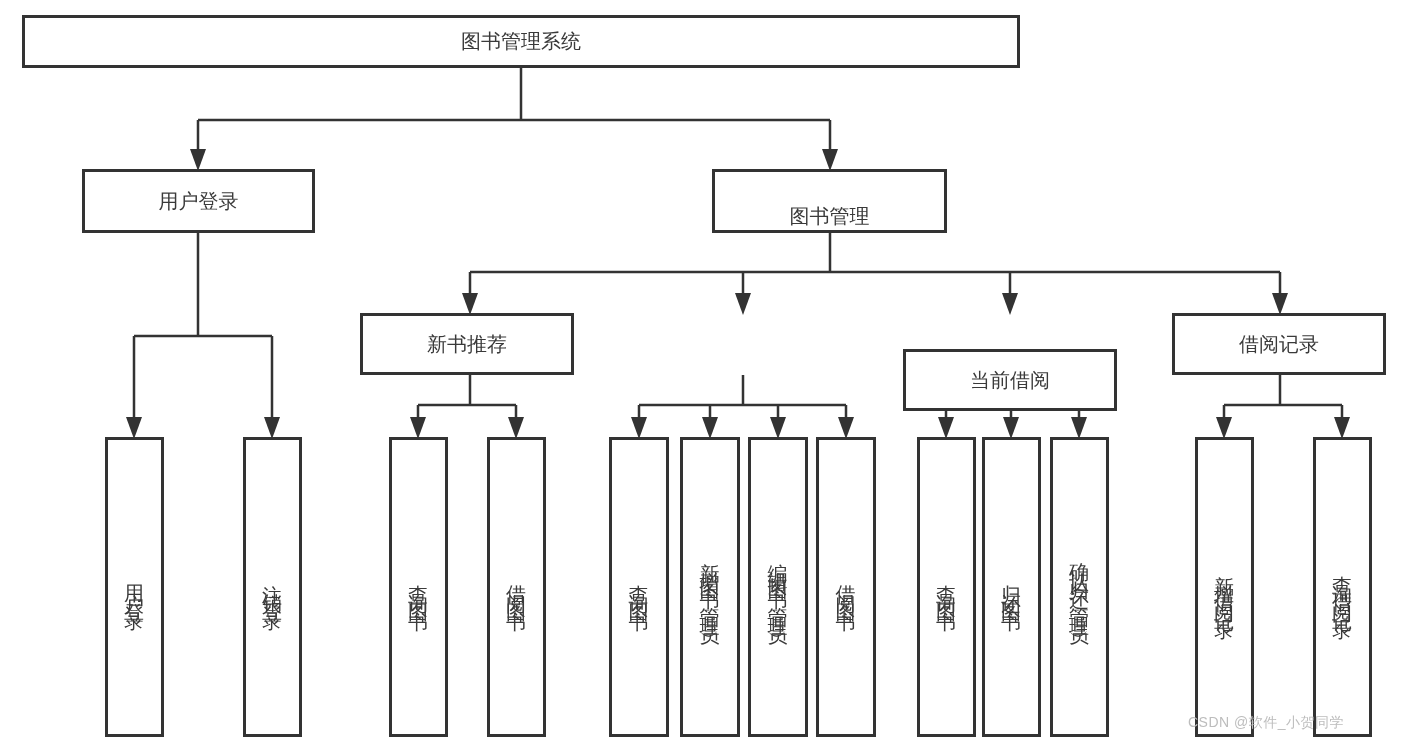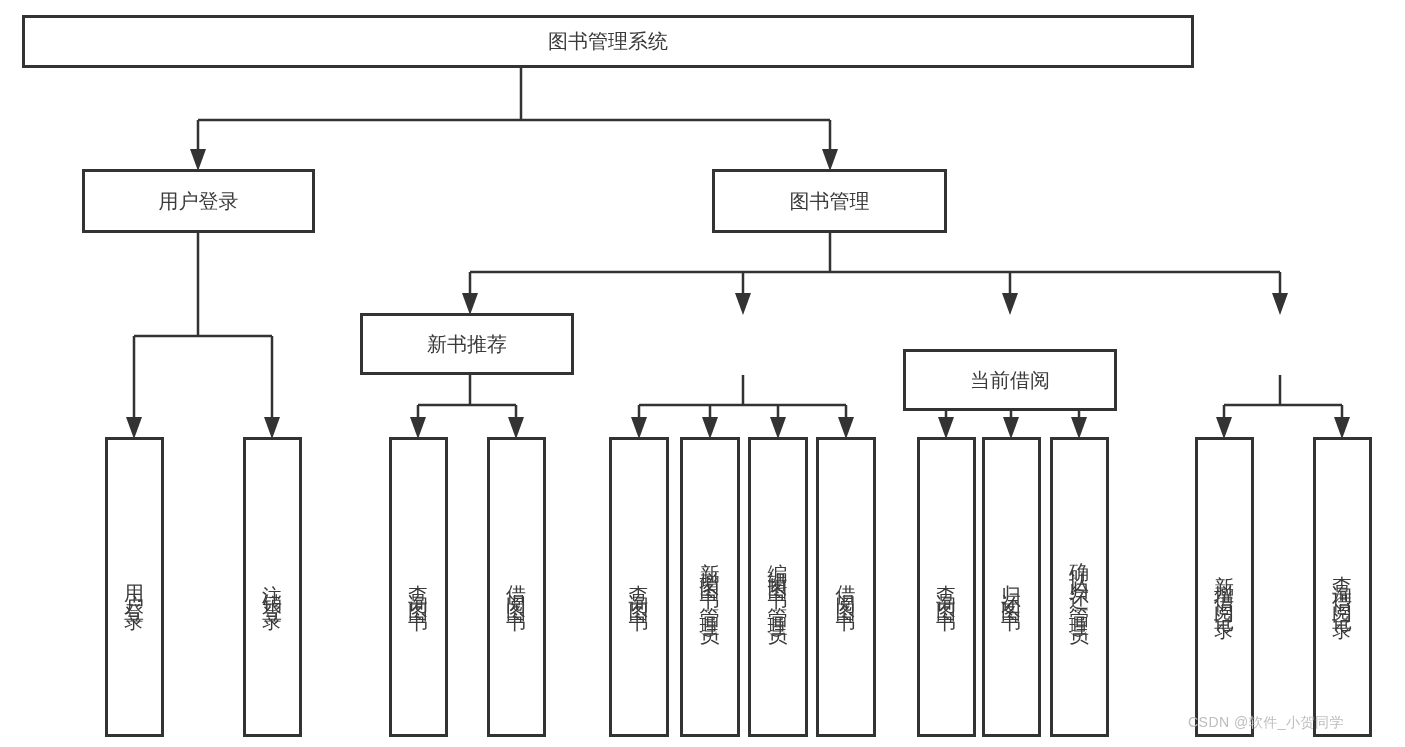--- a/index.html
+++ b/index.html
@@ -96,36 +96,39 @@
       <polygon points="1071,417 1087,417 1079,439"></polygon>
     </g>
 
     <g>
       <path d="M1280 375 V405 M1224 405 H1342 M1224 405 V420 M1342 405 V420"></path>
       <polygon points="1216,417 1232,417 1224,439"></polygon>
       <polygon points="1334,417 1350,417 1342,439"></polygon>
     </g>
   </svg>
 
-  <div class="box" style="left:22px;top:15px;width:1172px;height:53px;">
+  <div class="box" style="left:22px;top:15px;width:998px;height:53px;">
     <span>图书管理系统</span>
   </div>
 
   <div class="box" style="left:82px;top:169px;width:233px;height:64px;">
     <span>用户登录</span>
   </div>
-  <div class="box" style="left:712px;top:169px;width:235px;height:64px;">
+  <div class="box" style="left:712px;top:169px;width:235px;height:64px;align-items:flex-end;">
     <span>图书管理</span>
   </div>
 
   <div class="box" style="left:360px;top:313px;width:214px;height:62px;">
     <span>新书推荐</span>
   </div>
   <div class="box" style="left:903px;top:313px;width:214px;height:62px;margin-top:36px;">
     <span>当前借阅</span>
+  </div>
+  <div class="box" style="left:1172px;top:313px;width:214px;height:62px;">
+    <span>借阅记录</span>
   </div>
 
   <div class="box leaf" style="left:105px;">
     <span class="vtext">用户登录</span>
   </div>
   <div class="box leaf" style="left:243px;">
     <span class="vtext">注销登录</span>
   </div>
 
   <div class="box leaf" style="left:389px;">

